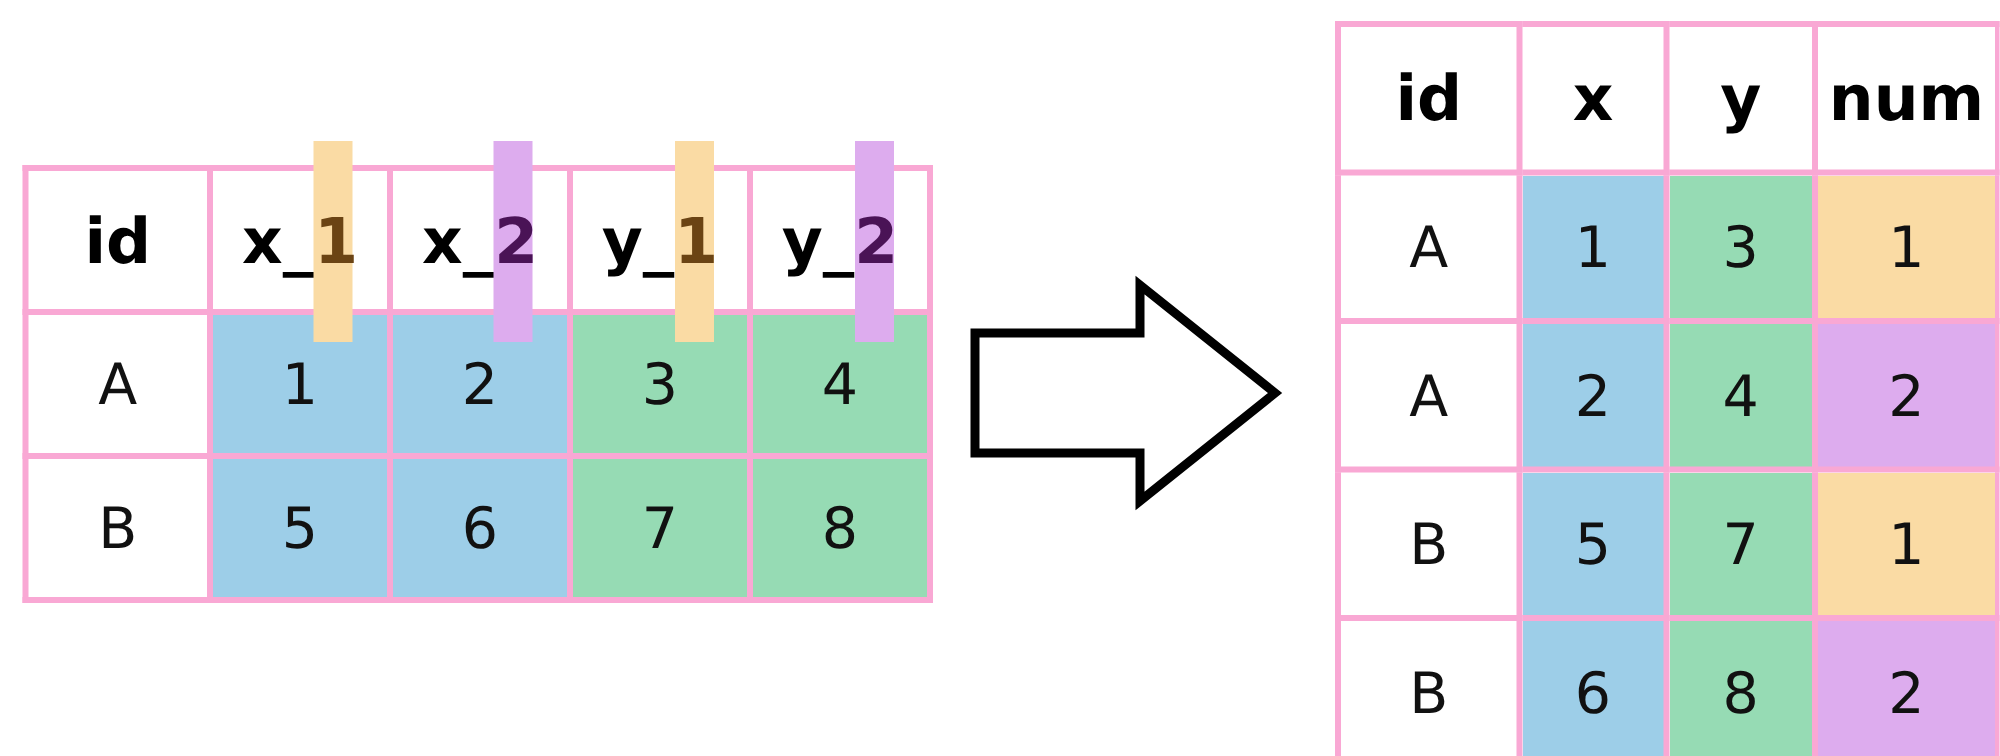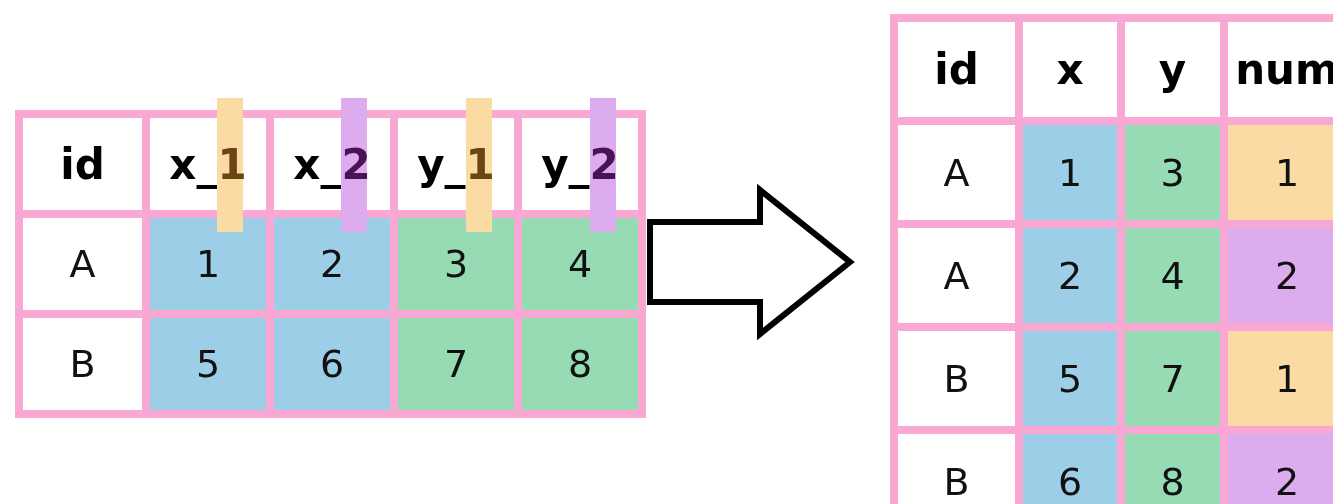--- a/index.html
+++ b/index.html
@@ -16,21 +16,21 @@
   }
 
   
   .tbl {
     position: absolute;
     border-collapse: collapse;
     table-layout: fixed;
     background: #ffffff;
   }
   .tbl td {
-    border: 8px solid #f9a8d4;
+    border: 4px solid #f9a8d4;
     text-align: center;
     vertical-align: middle;
     padding: 0;
     background-clip: padding-box;
   }
   .hdr {
     font-weight: 700;
     color: #000000;
     background: #ffffff;
   }

